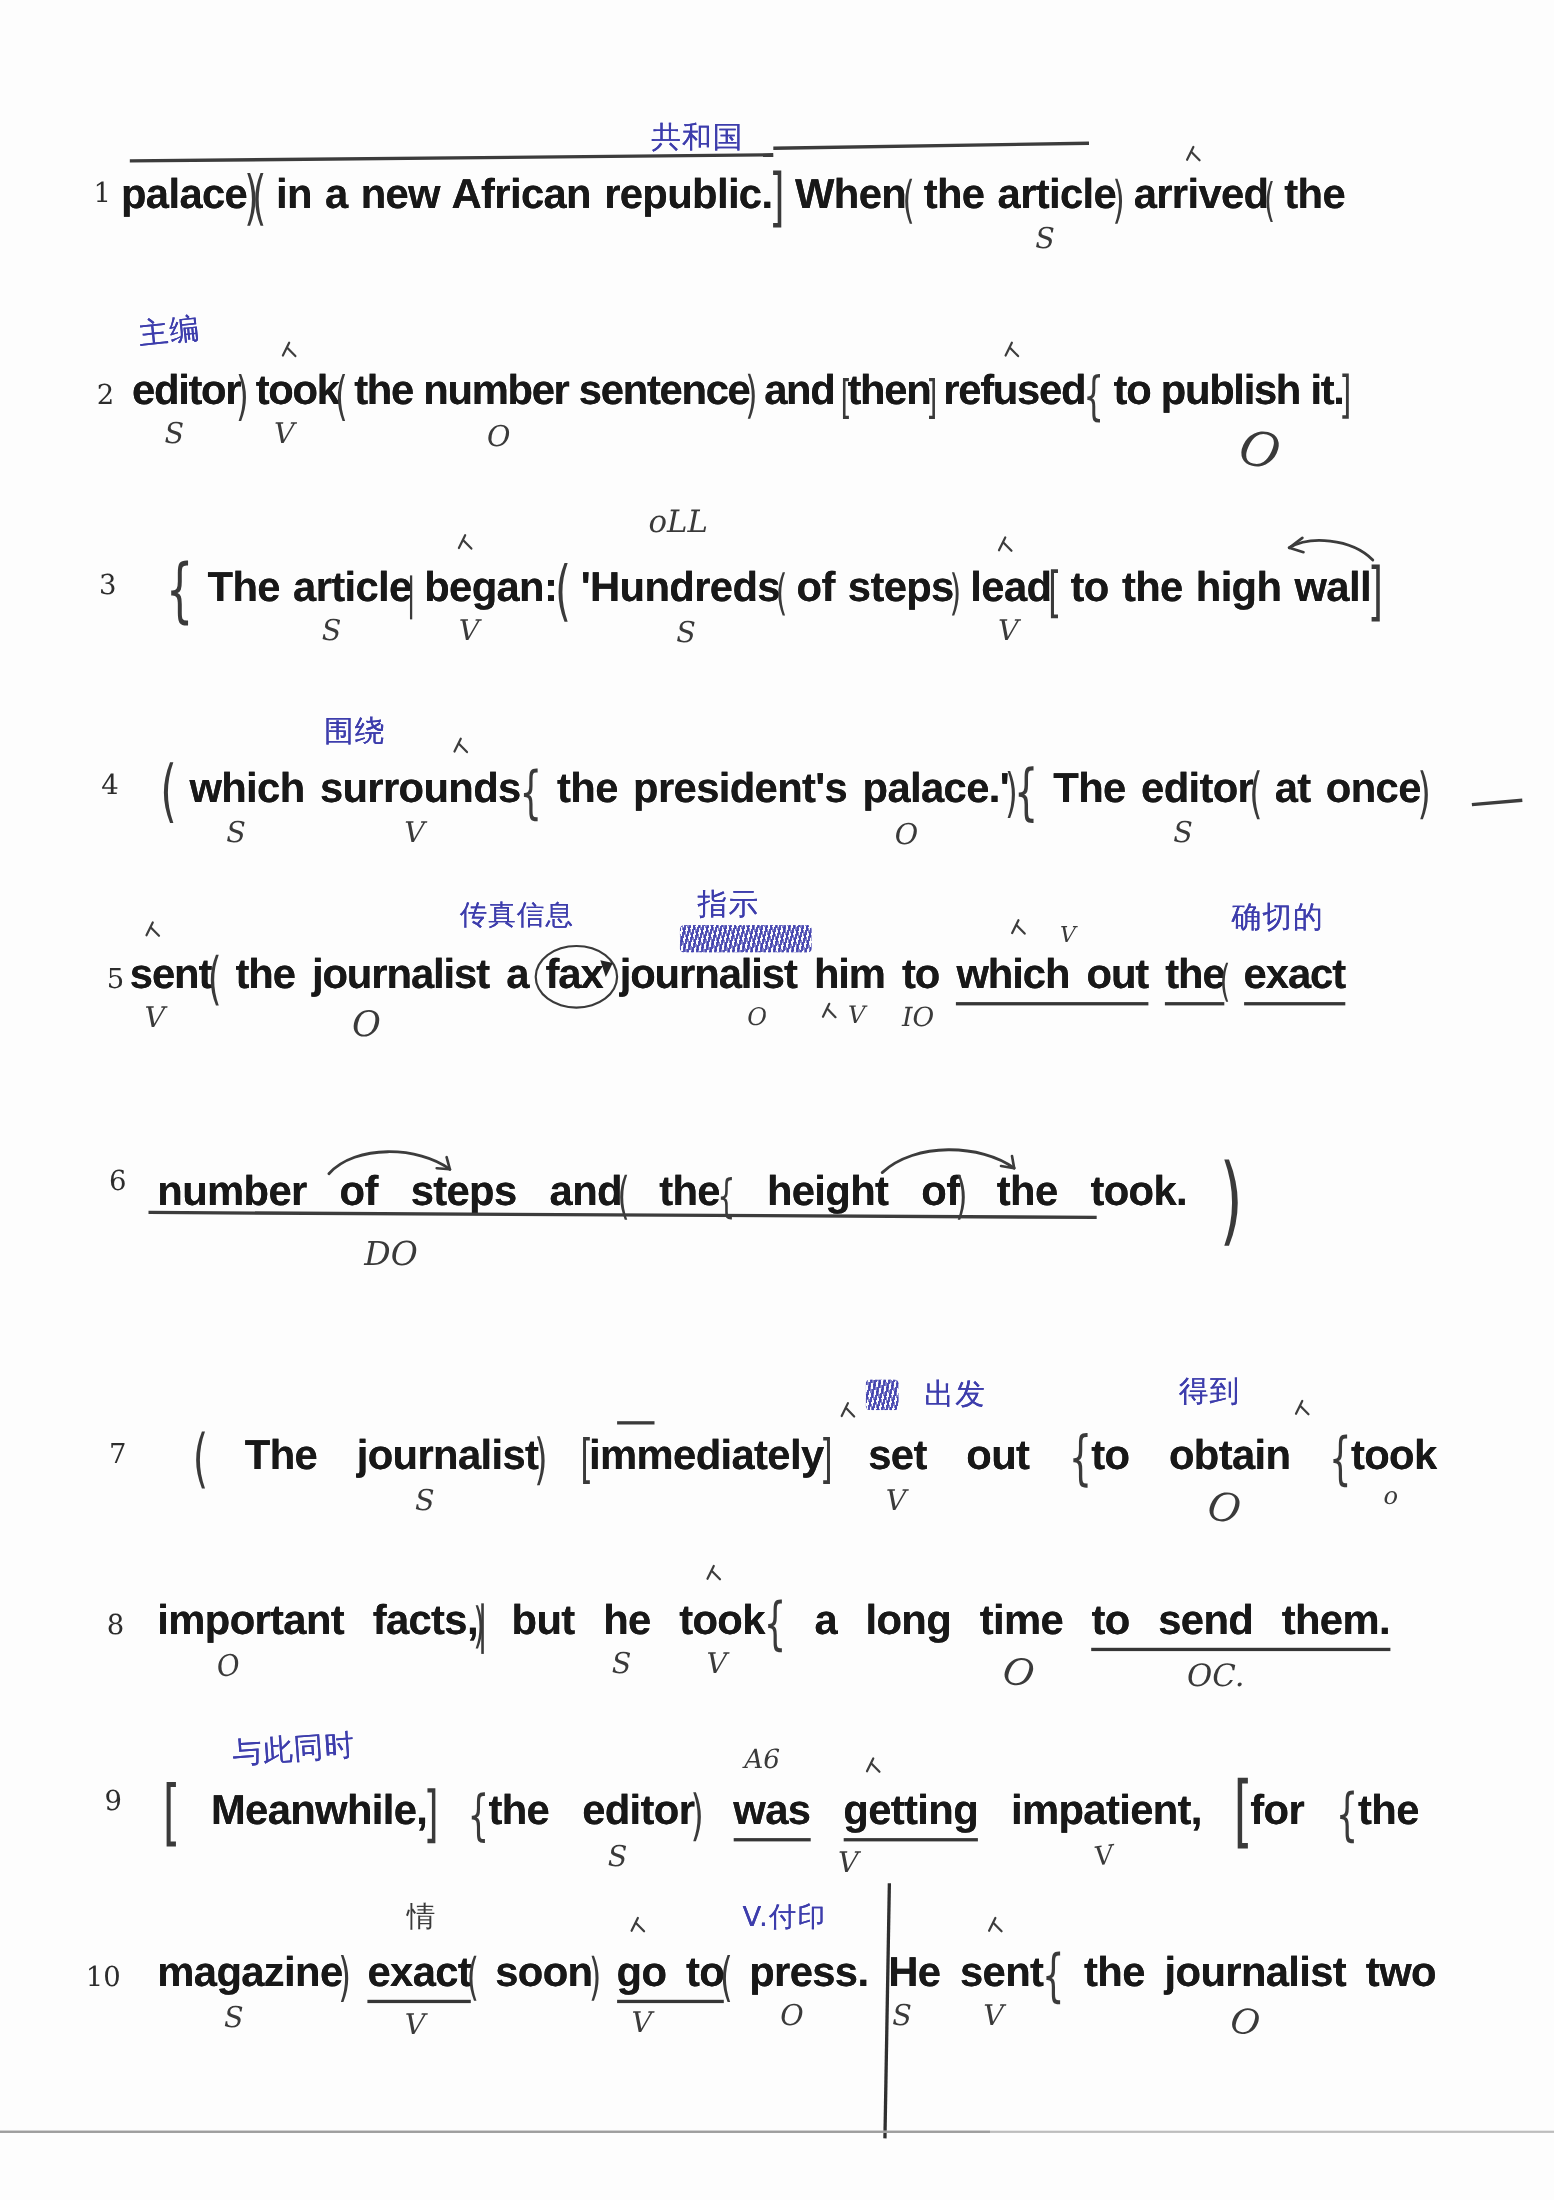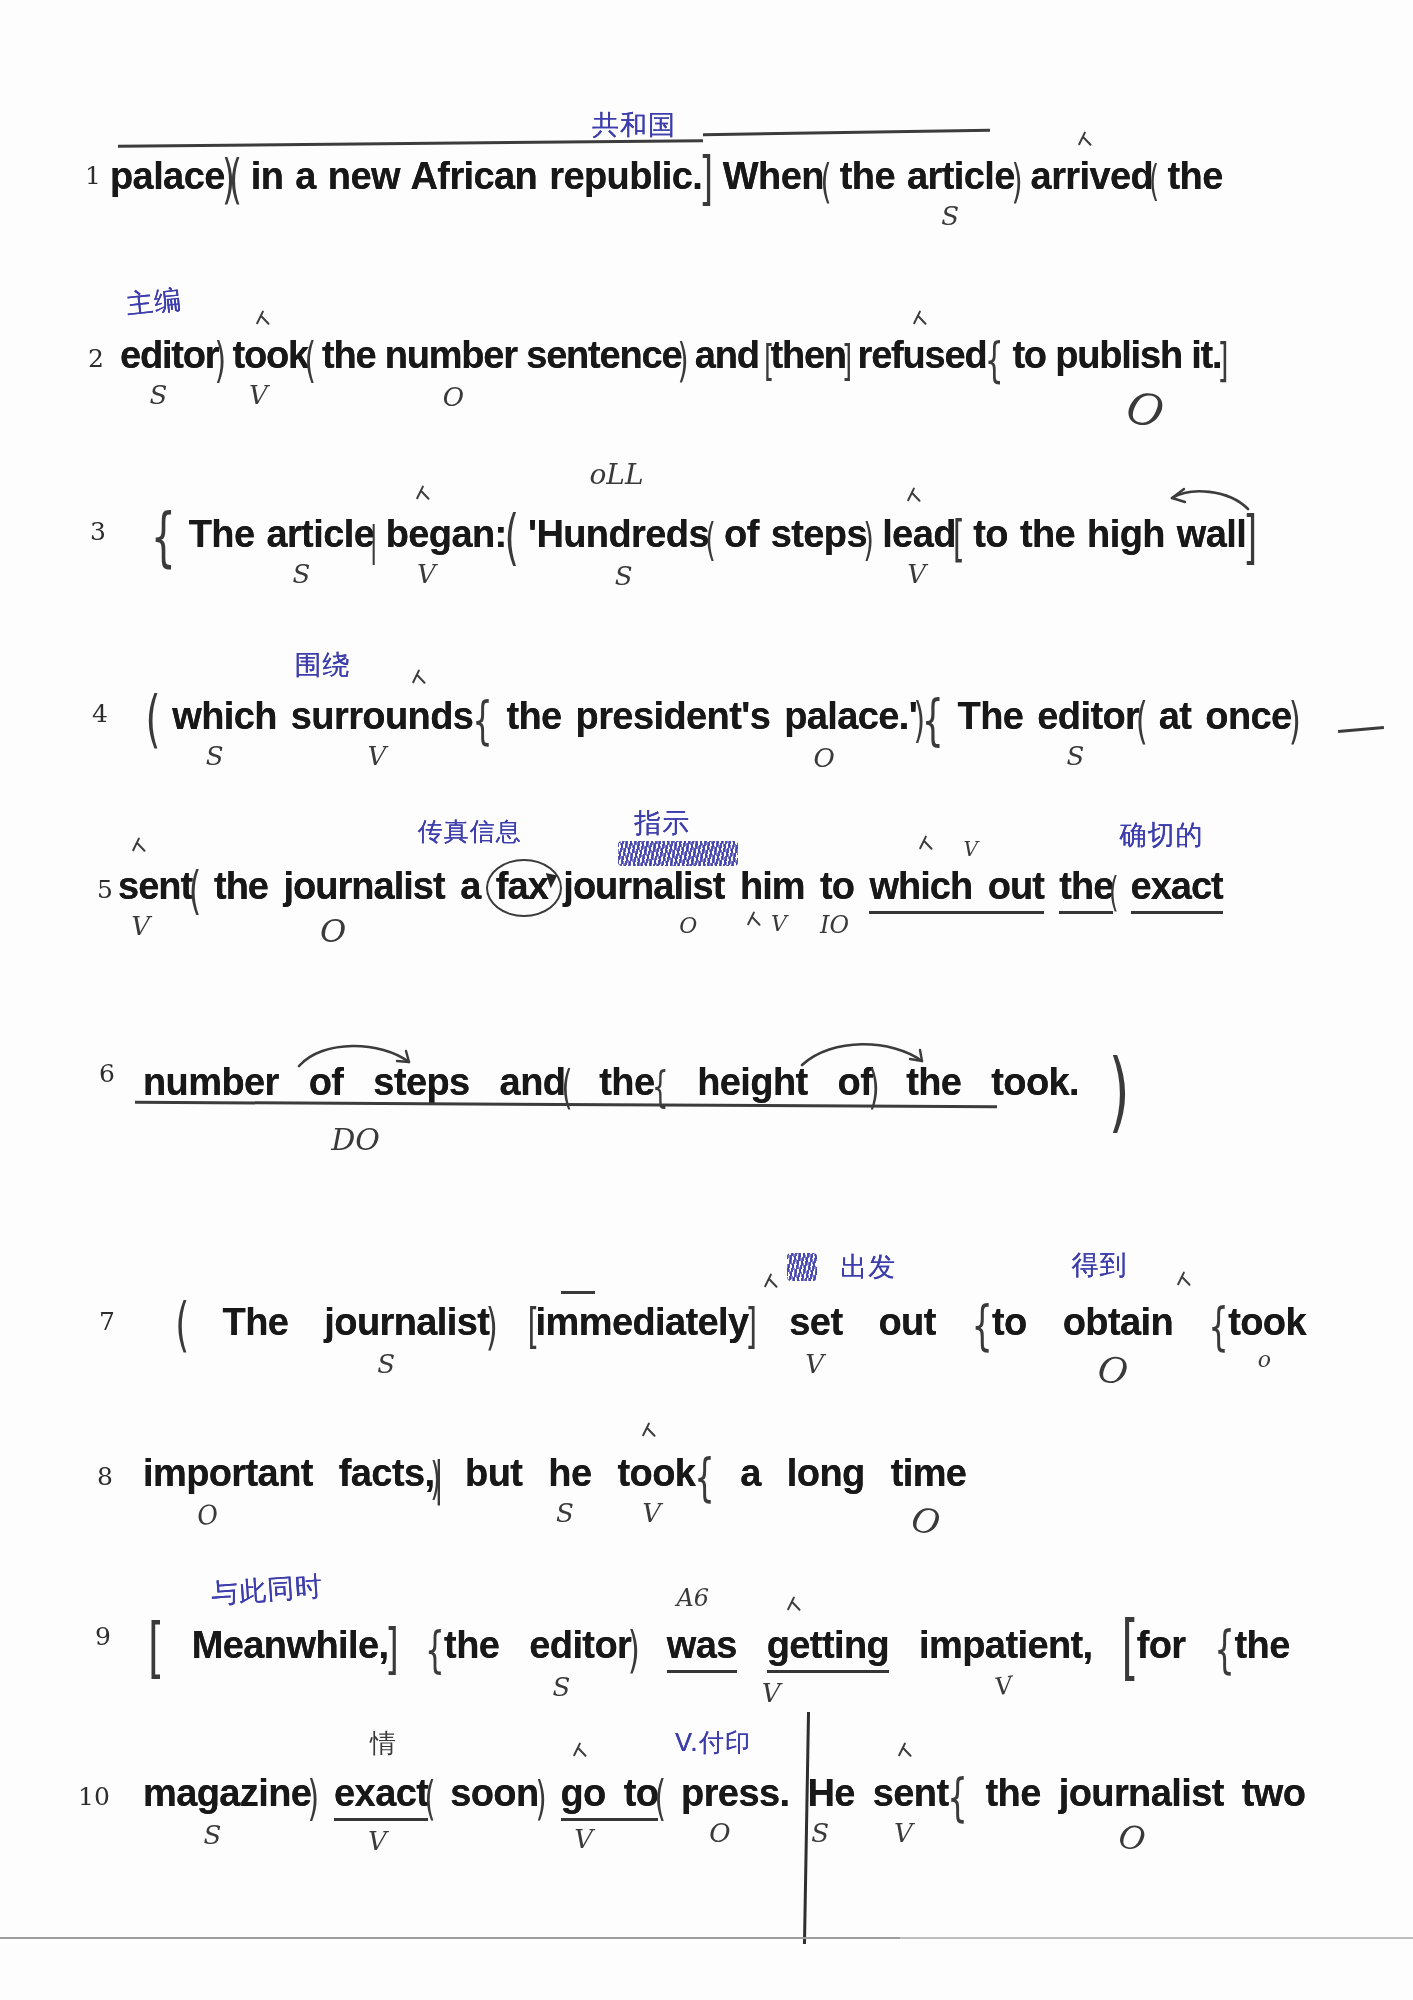--- a/index.html
+++ b/index.html
@@ -231,20 +231,23 @@
     </span>
     <span class="w"><span class="t">took</span>
       <i class="vm" style="left:30%;top:-32px"></i>
       <i class="mk" style="left:32%;top:46px">V</i>
     </span><b class="br" style="font-size:52px">{</b>
     <span class="w"><span class="t">a</span></span>
     <span class="w"><span class="t">long</span></span>
     <span class="w"><span class="t">time</span>
       <i class="mk" style="left:28%;top:50px;font-size:34px;transform:rotate(12deg)">O</i>
     </span>
+    <span class="w ul"><span class="t">to send them.</span>
+      <i class="mk" style="left:32%;top:56px;font-size:28px">OC.</i>
+    </span>
   </div>
 
   <div class="line" style="left:150px;top:1614px;word-spacing:20px">
     <b class="br" style="font-size:66px">[</b>
     <span class="w"><span class="t">Meanwhile,</span>
       <i class="blue" style="left:10%;top:-50px;transform:rotate(-4deg)">与此同时</i>
     </span><b class="br" style="font-size:56px">]</b>
     <b class="br" style="font-size:50px">{</b><span class="w"><span class="t">the editor</span>
       <i class="mk" style="left:58%;top:48px">S</i>
     </span><b class="br" style="font-size:50px">)</b>

